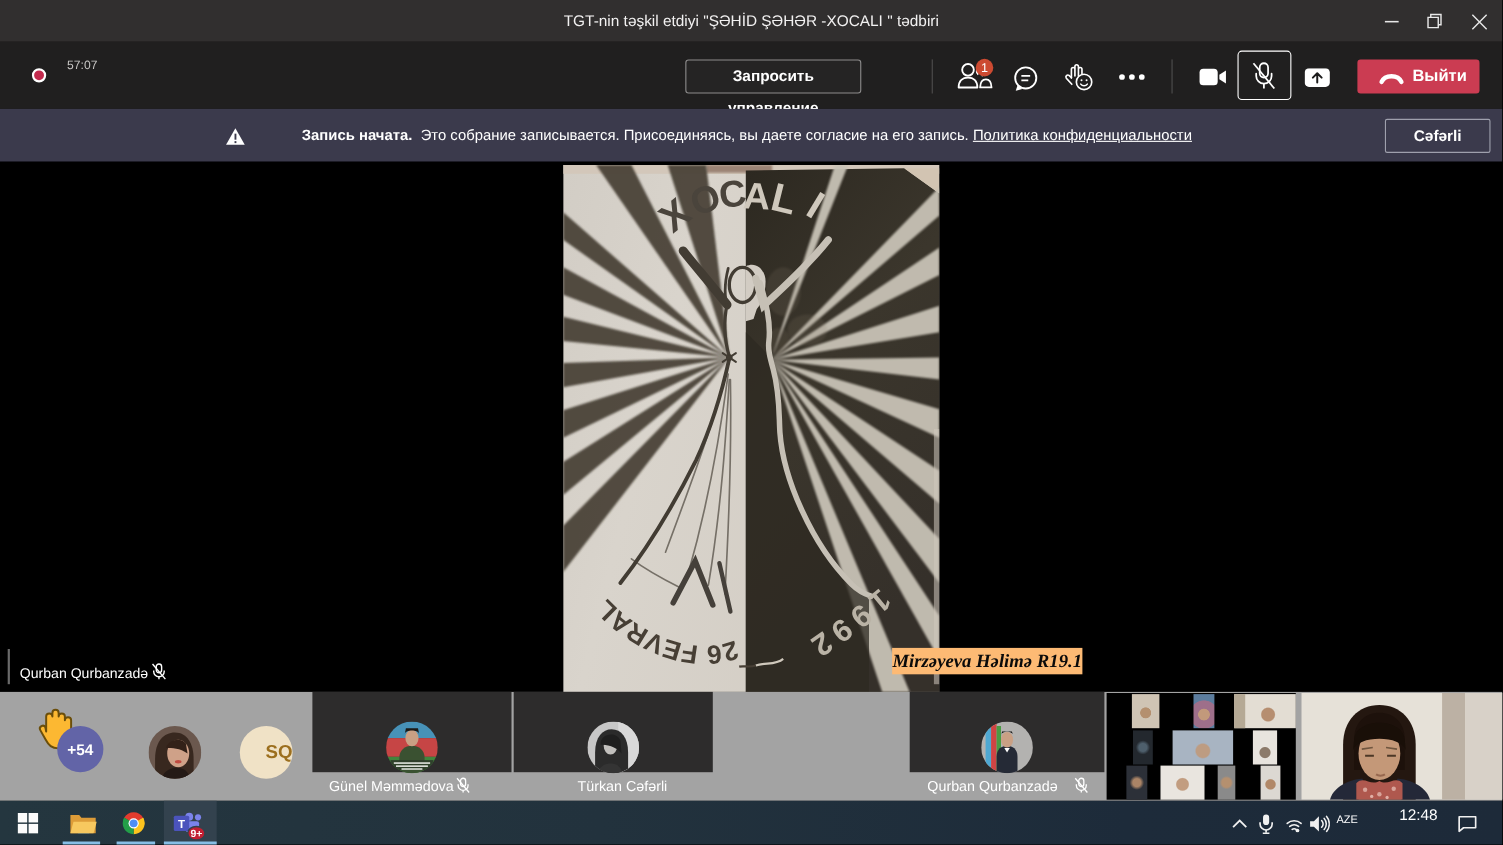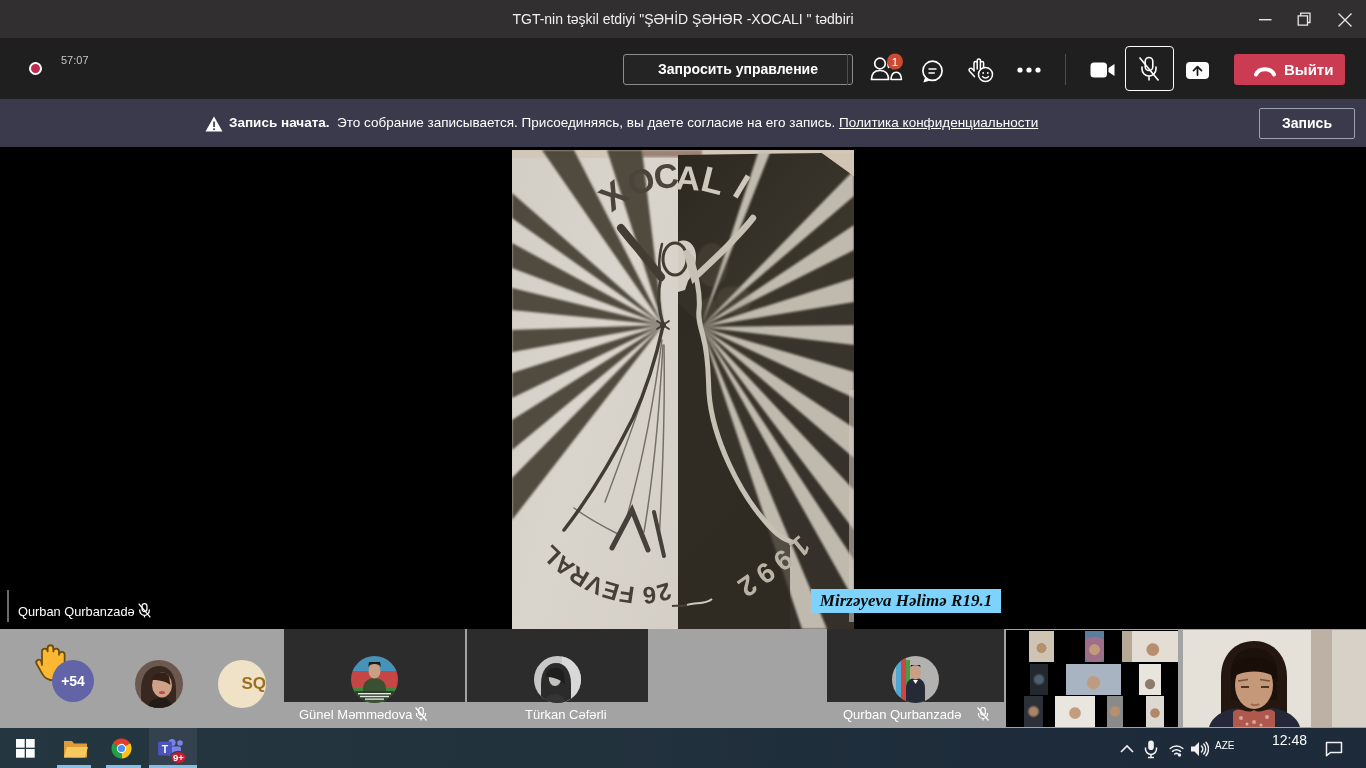--- a/index.html
+++ b/index.html
@@ -8,35 +8,35 @@
   .abs{position:absolute;}
 
   
   #titlebar{left:0;top:0;width:1366px;height:38px;background:#312f2f;}
   #title-text{width:100%;top:11px;text-align:center;color:#f2f1f1;font-size:14px;}
 
   
   #toolbar{left:0;top:38px;width:1366px;height:61px;background:#201f1f;}
   #recdot{width:13px;height:13px;border-radius:50%;border:2px solid #fff;background:#c22a4d;}
   #rectime{left:61px;top:16px;color:#c8c6c4;font-size:11px;}
-  #reqbtn{left:623px;top:16px;width:230px;height:31px;border:1px solid #8d8c8c;border-radius:3px;background:#252424;color:#fff;font-size:14px;font-weight:bold;text-align:center;line-height:29px;}
+  #reqbtn{left:623px;top:16px;width:160px;height:31px;border:1px solid #8d8c8c;border-radius:3px;background:#252424;color:#fff;font-size:14px;font-weight:bold;text-align:center;line-height:29px;}
   .vsep{top:54px;width:1px;height:31px;background:#4f4e4e;}
   #leavebtn{left:1234px;top:16px;width:111px;height:31px;border-radius:3px;background:#cb3c52;color:#fff;font-size:15px;font-weight:bold;}
   #micbox{left:1125px;top:46px;width:49px;height:45px;border:1.5px solid #fff;border-radius:4px;}
 
   
   #banner{left:0;top:99px;width:1366px;height:48px;background:#3b3a4c;color:#fff;font-size:13.5px;}
-  #bannertext{left:229px;top:16px;width:900px;white-space:nowrap;}
+  #bannertext{left:229px;top:16px;width:900px;white-space:nowrap;text-align:center;}
   #closebtn{left:1259px;top:9px;width:96px;height:31px;border:1px solid #9fa0ad;border-radius:2px;color:#fff;font-size:14px;font-weight:bold;text-align:center;line-height:29px;}
 
   
   #stage{left:0;top:147px;width:1366px;height:482px;background:#000;}
   #artwork{left:512px;top:3px;}
   #presname{left:18px;top:457px;color:#fff;font-size:12.8px;}
-  #artlabel{left:811px;top:442px;width:190px;height:24px;background:#7dd3fc;color:#0a0a0a;text-align:center;font-family:"Liberation Serif",serif;font-style:italic;font-weight:bold;font-size:17px;line-height:23px;}
+  #artlabel{left:811px;top:442px;width:173px;height:24px;background:#fdba74;color:#0a0a0a;text-align:center;font-family:"Liberation Serif",serif;font-style:italic;font-weight:bold;font-size:17px;line-height:23px;}
 
   
   #strip{left:0;top:629px;width:1366px;height:99px;background:#a3a3a3;}
   .tile{top:0;height:73px;background:#2d2c2c;}
   .tname{color:#fff;font-size:13px;white-space:nowrap;}
   .avcirc{border-radius:50%;overflow:hidden;}
 
   
   #taskbar{left:0;top:728px;width:1366px;height:40px;background:linear-gradient(90deg,#24363f 0%,#22323d 40%,#1d2b3a 75%,#1d2a39 100%);}
   .tbtext{color:#fff;font-size:15px;}
@@ -117,21 +117,21 @@
     <div class="abs" style="left:1284px;top:23px;color:#fff;font-size:15px;font-weight:bold;">Выйти</div>
   </div>
 
   <div id="banner" class="abs">
     <svg class="abs" style="left:205px;top:17px;" width="18" height="16" viewBox="0 0 18 16">
       <path d="M9 0.5 L17.5 15.5 L0.5 15.5 Z" fill="#fff"></path>
       <rect x="8.2" y="5.5" width="1.7" height="5.5" fill="#3b3a4c"></rect>
       <rect x="8.2" y="12.3" width="1.7" height="1.8" fill="#3b3a4c"></rect>
     </svg>
     <div id="bannertext" class="abs"><b>Запись начата.</b>&nbsp; Это собрание записывается. Присоединяясь, вы даете согласие на его запись. <u>Политика конфиденциальности</u></div>
-    <div id="closebtn" class="abs">Запись</div>
+    <div id="closebtn" class="abs">Cəfərli</div>
   </div>
 
   <div id="stage" class="abs">
     <div id="artwork" class="abs"><svg width="342" height="479" viewBox="0 0 342 479">
       <defs>
         <linearGradient id="paper" x1="0" y1="0" x2="1" y2="0.35">
           <stop offset="0" stop-color="#d2cdc5"></stop>
               <stop offset="0.35" stop-color="#d9d4cc"></stop>
               <stop offset="1" stop-color="#d2ccc3"></stop>
         </linearGradient>

